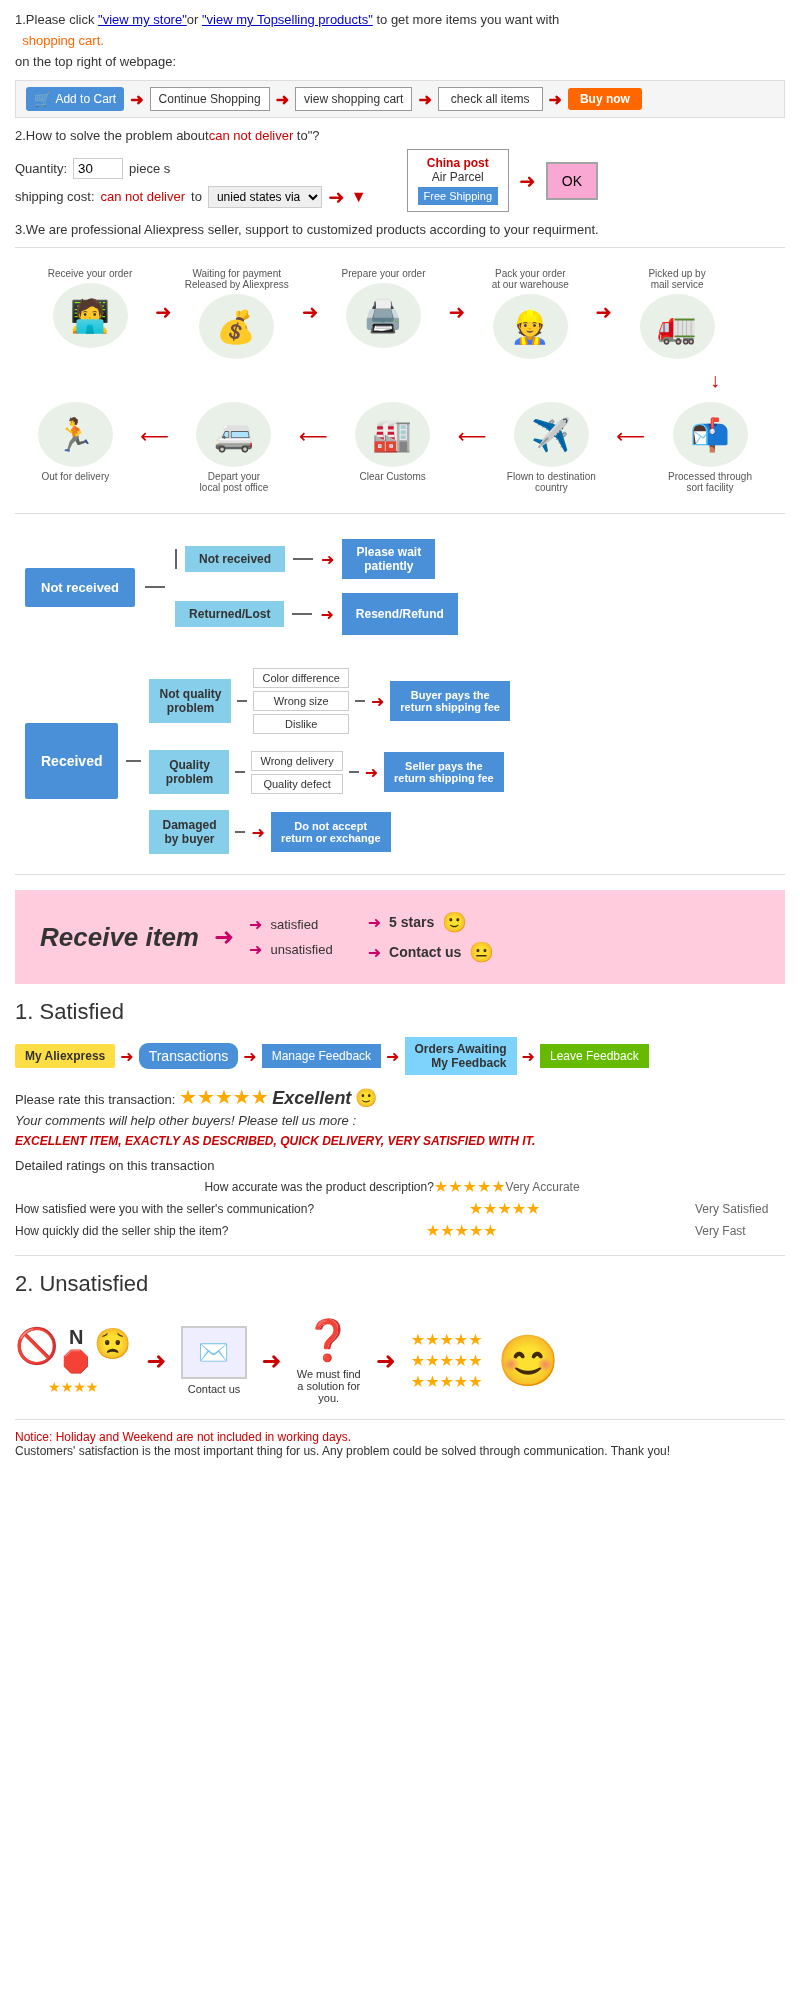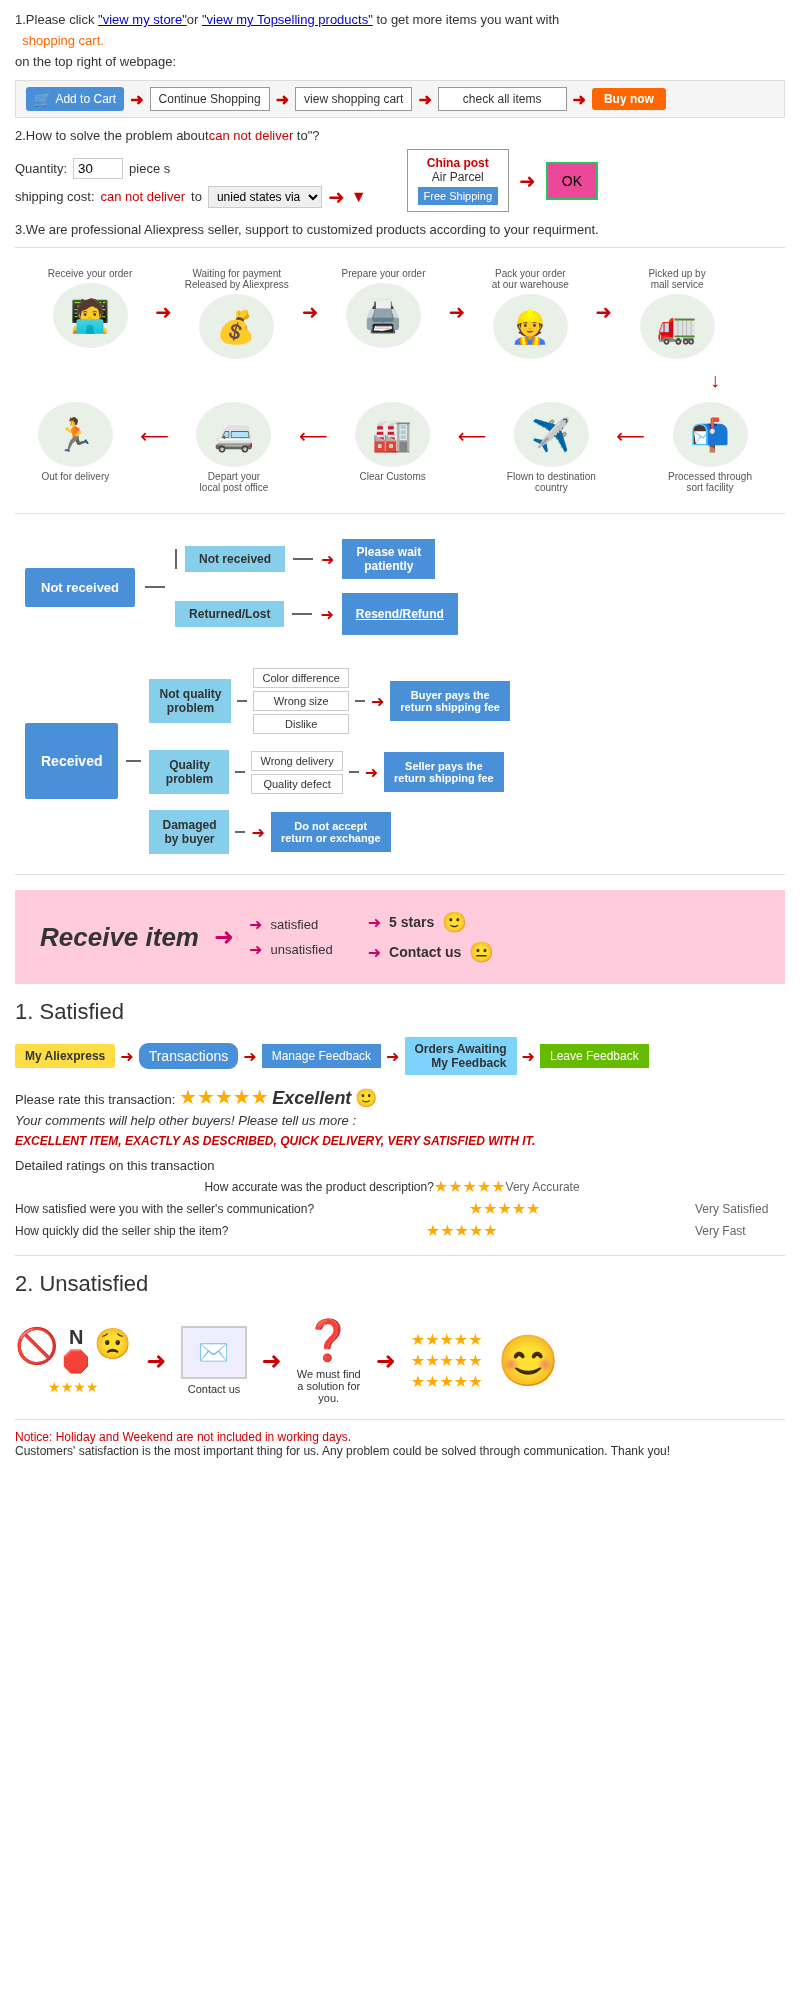--- a/index.html
+++ b/index.html
@@ -10,21 +10,21 @@
     .section1 { margin-bottom: 10px; }
     .section1 p { line-height: 1.6; }
     .link-blue { color: #0000cc; text-decoration: underline; }
     .link-orange { color: #ff6600; }
 
     .cart-flow { display: flex; align-items: center; margin: 8px 0; background: #f5f5f5; border: 1px solid #ddd; padding: 6px 10px; gap: 6px; flex-wrap: nowrap; }
     .cart-btn { background: #4a90d9; color: white; padding: 4px 8px; font-size: 12px; border-radius: 3px; display: flex; align-items: center; gap: 4px; white-space: nowrap; }
     .cart-btn .cart-icon { font-size: 14px; }
     .continue-btn { background: #fff; border: 1px solid #999; padding: 4px 8px; font-size: 12px; white-space: nowrap; }
     .view-cart-btn { background: #fff; border: 1px solid #999; padding: 4px 8px; font-size: 12px; white-space: nowrap; }
-    .check-btn { background: #fff; border: 1px solid #999; padding: 4px 24px; font-size: 12px; white-space: nowrap; }
+    .check-btn { background: #fff; border: 1px solid #999; padding: 4px 12px; font-size: 12px; white-space: nowrap; }
     .buy-btn { background: #ff6600; color: white; padding: 4px 12px; font-size: 12px; font-weight: bold; border-radius: 3px; white-space: nowrap; }
     .arrow-red { color: #cc0000; font-size: 16px; font-weight: bold; }
 
     
     .section2 { margin-bottom: 10px; }
     .section2 .row { display: flex; align-items: center; gap: 8px; margin: 5px 0; }
     .qty-input { border: 1px solid #ccc; padding: 2px 4px; width: 50px; }
     .red-text { color: #cc0000; }
     .shipping-row { display: flex; align-items: center; gap: 6px; flex-wrap: nowrap; }
     .dropdown-select { border: 1px solid #ccc; padding: 2px 4px; font-size: 12px; }
@@ -107,21 +107,21 @@
 
       <div style="display:flex;align-items:center;gap:10px;">
         <div style="border:1px solid #999;padding:6px 10px;display:flex;flex-direction:column;align-items:center;font-size:12px;">
           <span style="color:#cc0000;font-weight:bold;">China post</span>
           <span>Air Parcel</span>
           <div style="background:#4a90d9;color:white;padding:3px 6px;margin-top:3px;font-size:11px;text-align:center;">
             <span>Free Shipping</span>
           </div>
         </div>
         <span style="color:#cc0000;font-size:20px;">➜</span>
-        <button style="border:2px solid #22c55e;padding:9px 14px;font-size:14px;background:#ec4899;cursor:pointer;">
+        <button style="border:2px solid #a3a3a3;padding:9px 14px;font-size:14px;background:#f9a8d4;cursor:pointer;">
           <span>OK</span>
         </button>
       </div>
     </div>
   </div>
 
   <div class="section3">
     <p>3.We are professional Aliexpress seller, support to customized products according to your requirment.</p>
   </div>
 
@@ -217,21 +217,21 @@
           <div style="background:#87ceeb;color:#333;padding:6px 14px;font-weight:bold;font-size:12px;">Not received</div>
           <div style="width:20px;height:2px;background:#666;"></div>
           <span style="color:#cc0000;font-size:16px;">➜</span>
           <div style="background:#4a90d9;color:white;padding:6px 14px;font-weight:bold;font-size:12px;text-align:center;">Please wait<br>patiently</div>
         </div>
 
         <div style="display:flex;align-items:center;gap:8px;">
           <div style="background:#87ceeb;color:#333;padding:6px 14px;font-weight:bold;font-size:12px;">Returned/Lost</div>
           <div style="width:20px;height:2px;background:#666;"></div>
           <span style="color:#cc0000;font-size:16px;">➜</span>
-          <div style="background:#4a90d9;color:white;padding:14px 14px;font-weight:bold;font-size:12px;text-decoration:underline;">Resend/Refund</div>
+          <div style="background:#4a90d9;color:white;padding:14px 14px;font-weight:bold;font-size:12px;">Resend/Refund</div>
         </div>
       </div>
     </div>
   </div>
 
   <div style="padding: 10px 10px;">
     <div style="display:flex;align-items:center;gap:8px;">
 
       <div style="background:#4a90d9;color:white;padding:30px 16px;font-weight:bold;font-size:14px;border-radius:2px;min-width:90px;text-align:center;">Received</div>
       <div style="width:15px;height:2px;background:#666;"></div>

